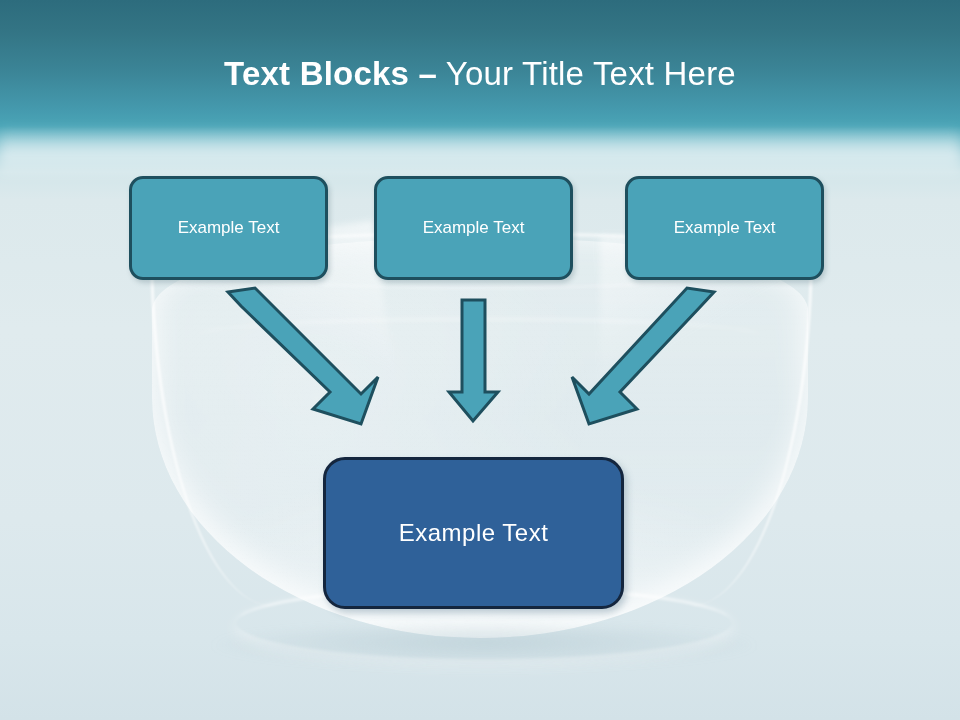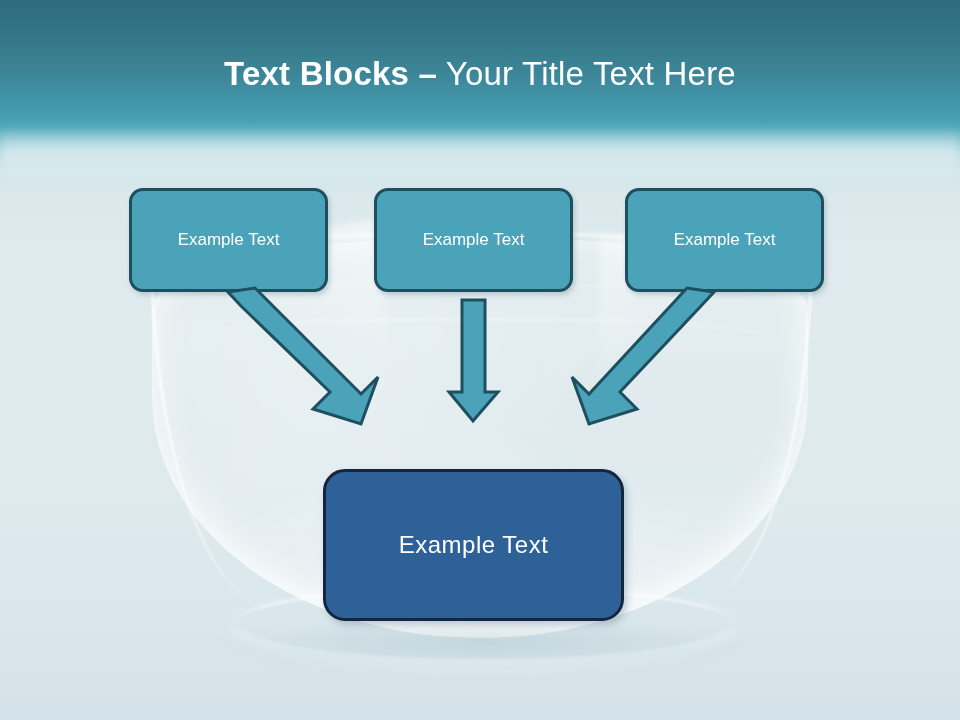--- a/index.html
+++ b/index.html
@@ -162,21 +162,20 @@
 
   
   .node {
     position: absolute;
     box-sizing: border-box;
     display: flex;
     align-items: center;
     justify-content: center;
     color: #ffffff;
     text-align: center;
-    margin-top: 12px;
   }
   .node-top {
     width: 199px;
     height: 104px;
     top: 176px;
     background: #4aa3b8;
     border: 3px solid #1e4f5e;
     border-radius: 14px;
     font-size: 17px;
     box-shadow: 2px 3px 5px rgba(90,120,130,0.30);

